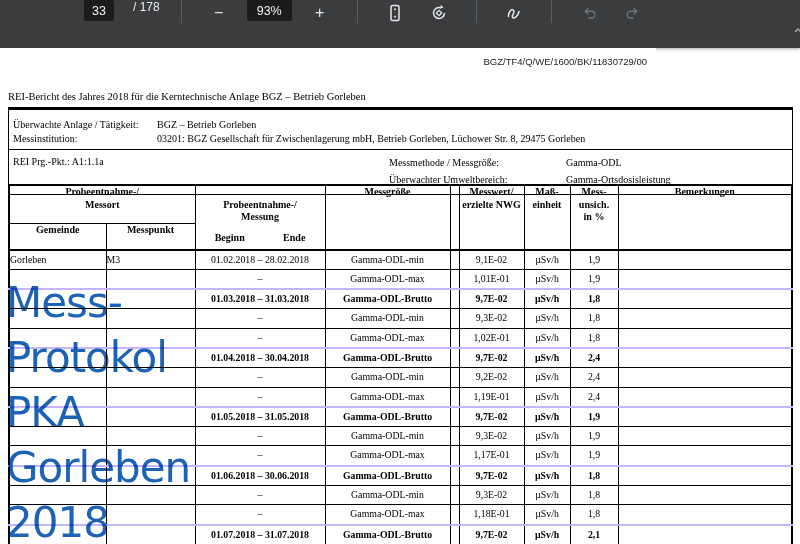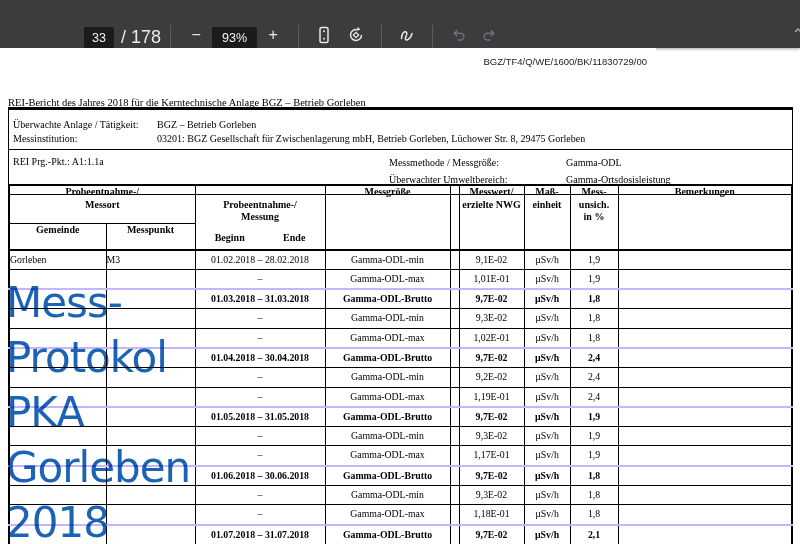--- a/index.html
+++ b/index.html
@@ -10,40 +10,41 @@
     background: #fff;
     font-family: "Liberation Serif", "DejaVu Serif", serif;
   }
 
   
   .toolbar {
     position: relative;
     width: 800px; height: 48px;
     background: #3a3c3e;
     display: flex;
-    align-items: flex-end;
+    align-items: flex-start;
     padding-left: 84px;
     box-shadow: 0 1px 3px rgba(0,0,0,0.35);
     font-family: "Liberation Sans", sans-serif;
+    gap: 12px;
   }
   .tb-input {
     background: #1b1b1b;
     color: #f1f3f4;
     border: none;
     border-radius: 2px;
     height: 21px;
     text-align: center;
     font-size: 12.5px;
     font-family: "Liberation Sans", sans-serif;
   }
   .page-box { width: 30px; }
   .zoom-box { width: 45px; }
   .tb-text {
     color: #e8eaed;
-    font-size: 18px;
+    font-size: 12px;
     margin-left: 7px;
     white-space: pre;
   }
   .tb-sep {
     width: 1px; height: 23px;
     background: #5a5d5f;
     margin: 0 9px;
   }
   .tb-btn {
     width: 26px; height: 26px;
@@ -74,21 +75,21 @@
   }
   .doc-ref {
     position: absolute;
     top: 8px; right: 9px;
     font-family: "Liberation Sans", sans-serif;
     font-size: 9.5px;
     color: #222;
   }
   .doc-title {
     position: absolute;
-    top: 49px; left: 8px;
+    top: 43px; left: 8px;
     font-size: 10.5px;
     font-family: Liberation Serif, serif;
   }
 
   .info-box {
     position: absolute;
     top: 59px; left: 8px;
     width: 785px;
     border: 1px solid #000;
     border-top: 3px solid #000;

